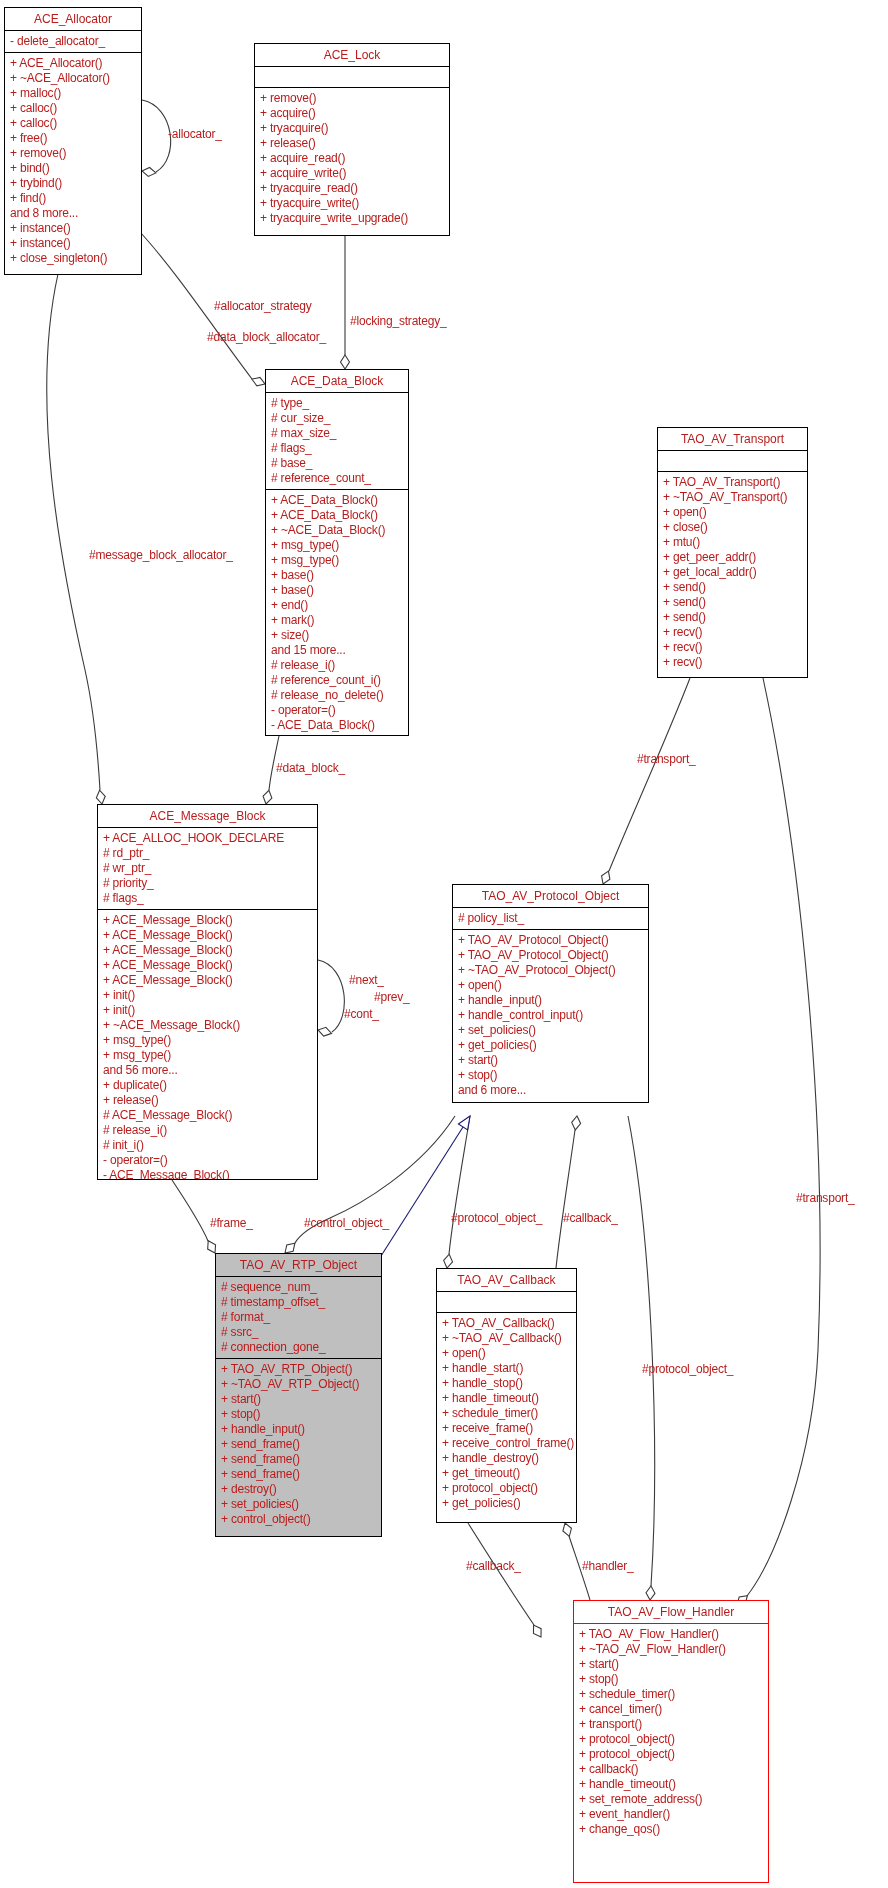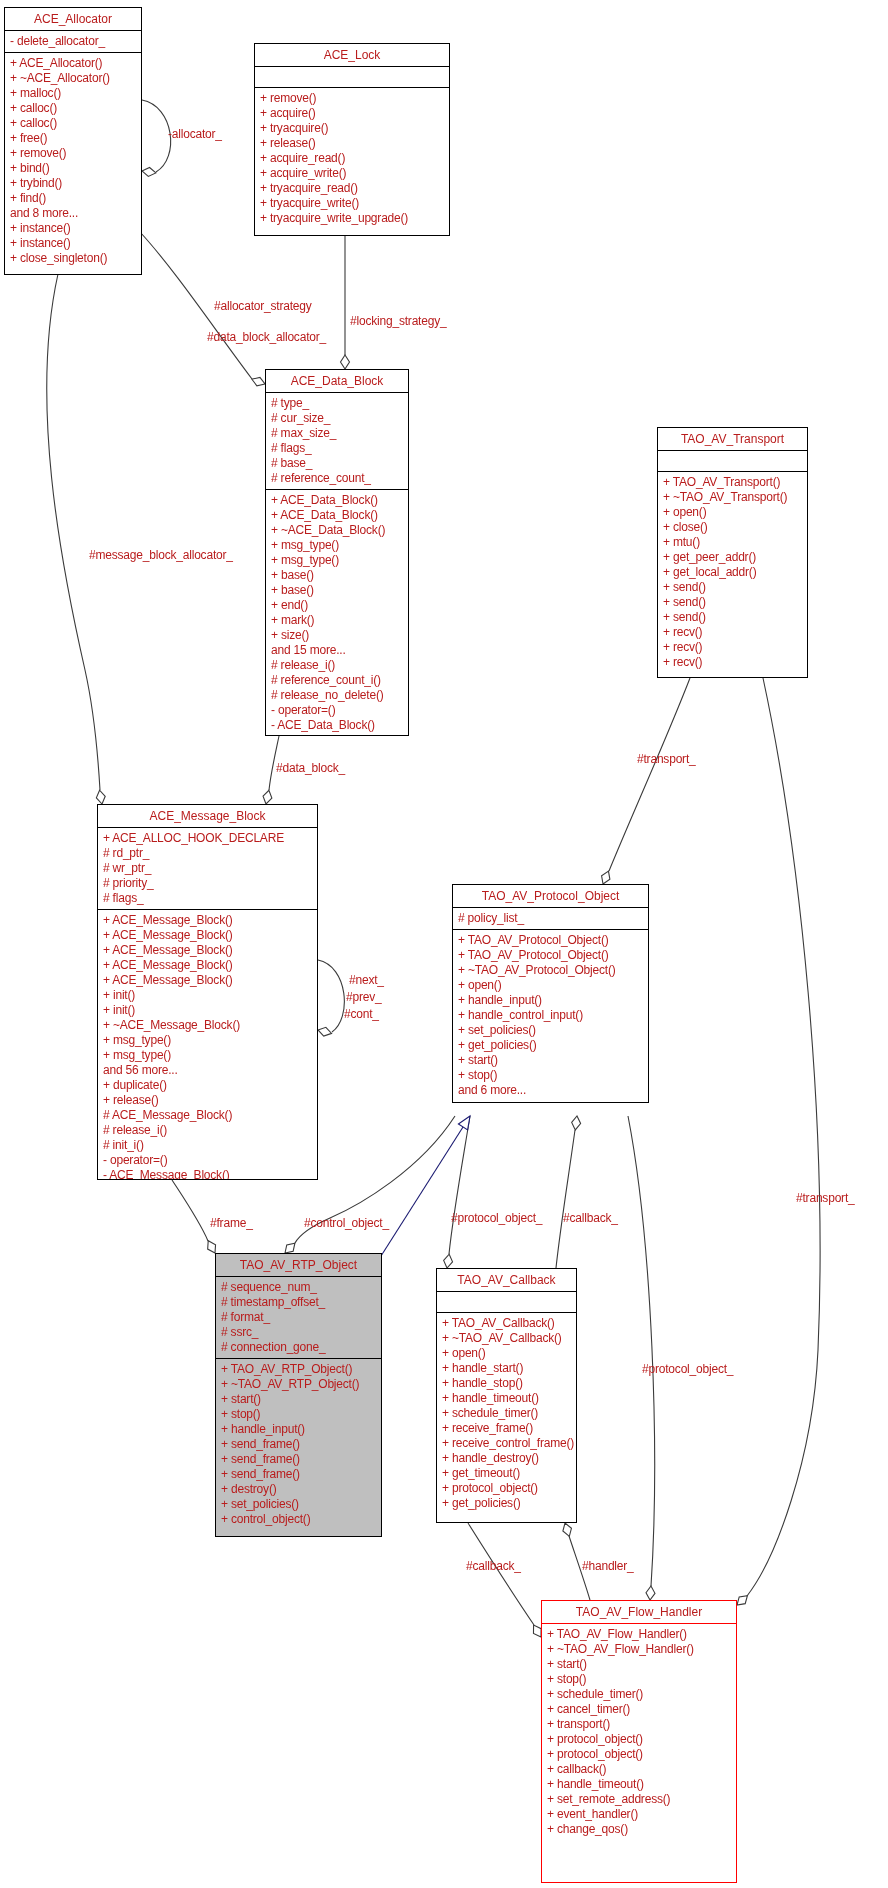--- a/index.html
+++ b/index.html
@@ -7,21 +7,21 @@
     position:relative; width:888px; height:1888px;
     font-family:"Liberation Sans","DejaVu Sans",sans-serif;
     font-size:12px; color:#b91c1c; background:#fff; overflow:hidden;
   }
   svg.wires { position:absolute; left:0; top:0; z-index:1; }
   .uml-class {
     position:absolute; z-index:2; box-sizing:border-box;
     background:#ffffff; border:1px solid #000; overflow:hidden;
   }
   .uml-class.focus { background:#bfbfbf; }
-  .uml-class.highlight { border-color:#ff0000; }
+  .uml-class.highlight { border-color:#ff0000;margin-left:32px; }
   .uml-title {
     text-align:center; padding:3px 4px; line-height:16px; white-space:nowrap;
   }
   .uml-attrs, .uml-methods {
     border-top:1px solid #000; padding:3px 5px; min-height:14px;
   }
   .uml-class.highlight .uml-attrs, .uml-class.highlight .uml-methods {
     border-top-color:#ff0000;
   }
   .uml-attrs div, .uml-methods div {
@@ -286,21 +286,21 @@
 
   <div class="edge-label" style="left:168px;top:127px;">-allocator_</div>
   <div class="edge-label" style="left:214px;top:299px;">#allocator_strategy</div>
   <div class="edge-label" style="left:207px;top:330px;">#data_block_allocator_</div>
   <div class="edge-label" style="left:350px;top:314px;">#locking_strategy_</div>
   <div class="edge-label" style="left:89px;top:548px;">#message_block_allocator_</div>
   <div class="edge-label" style="left:276px;top:761px;">#data_block_</div>
   <div class="edge-label" style="left:637px;top:752px;">#transport_</div>
   <div class="edge-label" style="left:796px;top:1191px;">#transport_</div>
   <div class="edge-label" style="left:349px;top:973px;">#next_</div>
-  <div class="edge-label" style="left:346px;top:990px;">#prev_</div>
+  <div class="edge-label" style="left:346px;top:990px;padding-left:28px;">#prev_</div>
   <div class="edge-label" style="left:344px;top:1007px;">#cont_</div>
   <div class="edge-label" style="left:210px;top:1216px;">#frame_</div>
   <div class="edge-label" style="left:304px;top:1216px;">#control_object_</div>
   <div class="edge-label" style="left:451px;top:1211px;">#protocol_object_</div>
   <div class="edge-label" style="left:563px;top:1211px;">#callback_</div>
   <div class="edge-label" style="left:642px;top:1362px;">#protocol_object_</div>
   <div class="edge-label" style="left:466px;top:1559px;">#callback_</div>
   <div class="edge-label" style="left:582px;top:1559px;">#handler_</div>
 
 </div>

